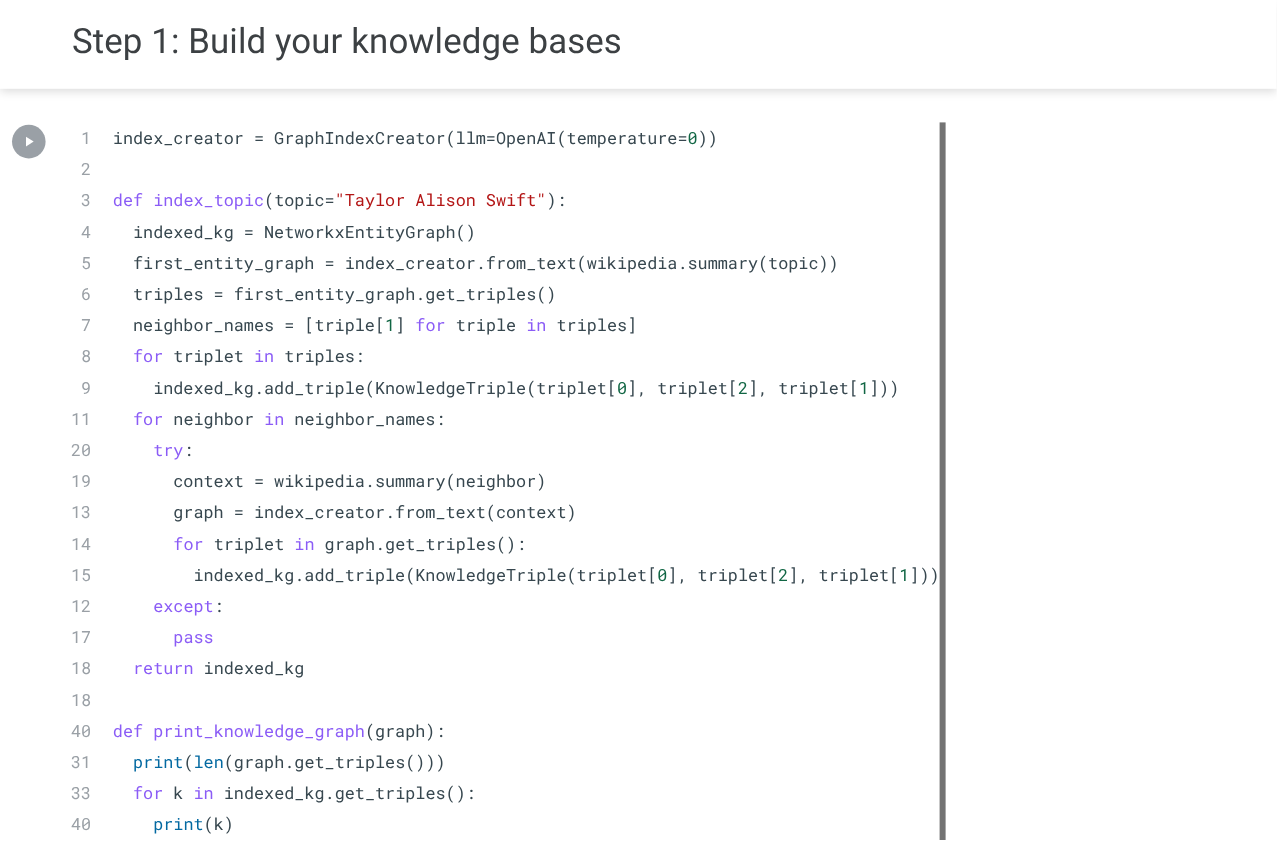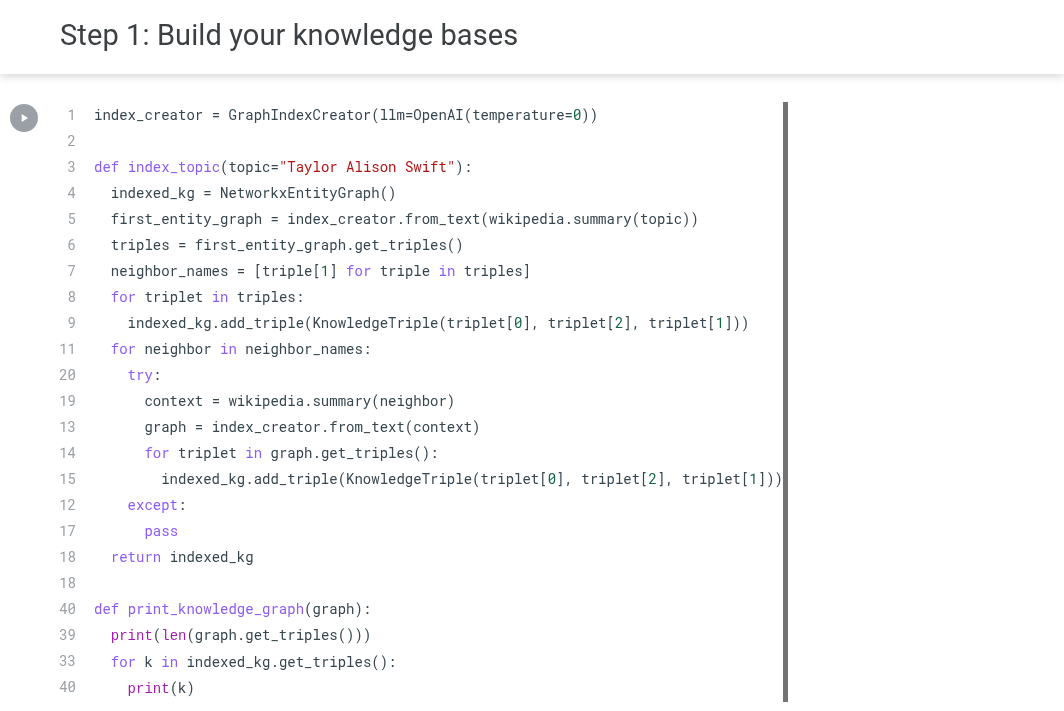--- a/index.html
+++ b/index.html
@@ -65,21 +65,21 @@
     position: relative;
     flex: 1;
     border-right: 5px solid #737373;
     min-height: 100%;
   }
   .kw  { color: #8b5cf6; }      
   .fn  { color: #8b5cf6; }      
   .str { color: #b31515; }      
   .num { color: #116644; }      
   .op  { color: #37474f; }
-  .bi  { color: #a21caf; font-family: Liberation Mono, monospace; }      
+  .bi  { color: #0369a1; }      
   .code-line { display:block; min-height:26px; }
   .code-scroll {
     display:flex;
     max-height: 600px;
   }
 </style>
 </head>
 <body>
 
 <div class="header-card">
@@ -108,19 +108,19 @@
         <div>20</div>
         <div>19</div>
         <div>13</div>
         <div>14</div>
         <div>15</div>
         <div>12</div>
         <div>17</div>
         <div>18</div>
         <div>18</div>
         <div>40</div>
-        <div>39</div>
+        <div>31</div>
         <div>33</div>
         <div>40</div>
       </div>
     <div class="code" id="code"><span class="code-line"><span>index_creator </span><span class="op">=</span><span> GraphIndexCreator</span><span>(</span><span>llm</span><span class="op">=</span><span>OpenAI</span><span>(</span><span>temperature</span><span class="op">=</span><span class="num">0</span><span>))</span></span><span class="code-line">&nbsp;</span><span class="code-line"><span class="kw">def</span><span> </span><span class="fn">index_topic</span><span>(</span><span>topic</span><span class="op">=</span><span class="str">"Taylor Alison Swift"</span><span>):</span></span><span class="code-line"><span>  indexed_kg </span><span class="op">=</span><span> NetworkxEntityGraph()</span></span><span class="code-line"><span>  first_entity_graph </span><span class="op">=</span><span> index_creator.from_text(wikipedia.summary(topic))</span></span><span class="code-line"><span>  triples </span><span class="op">=</span><span> first_entity_graph.get_triples()</span></span><span class="code-line"><span>  neighbor_names </span><span class="op">=</span><span> [triple[</span><span class="num">1</span><span>] </span><span class="kw">for</span><span> triple </span><span class="kw">in</span><span> triples]</span></span><span class="code-line"><span>  </span><span class="kw">for</span><span> triplet </span><span class="kw">in</span><span> triples:</span></span><span class="code-line"><span>    indexed_kg.add_triple(KnowledgeTriple(triplet[</span><span class="num">0</span><span>], triplet[</span><span class="num">2</span><span>], triplet[</span><span class="num">1</span><span>]))</span></span><span class="code-line"><span>  </span><span class="kw">for</span><span> neighbor </span><span class="kw">in</span><span> neighbor_names:</span></span><span class="code-line"><span>    </span><span class="kw">try</span><span>:</span></span><span class="code-line"><span>      context </span><span class="op">=</span><span> wikipedia.summary(neighbor)</span></span><span class="code-line"><span>      graph </span><span class="op">=</span><span> index_creator.from_text(context)</span></span><span class="code-line"><span>      </span><span class="kw">for</span><span> triplet </span><span class="kw">in</span><span> graph.get_triples():</span></span><span class="code-line"><span>        indexed_kg.add_triple(KnowledgeTriple(triplet[</span><span class="num">0</span><span>], triplet[</span><span class="num">2</span><span>], triplet[</span><span class="num">1</span><span>]))</span></span><span class="code-line"><span>    </span><span class="kw">except</span><span>:</span></span><span class="code-line"><span>      </span><span class="kw">pass</span></span><span class="code-line"><span>  </span><span class="kw">return</span><span> indexed_kg</span></span><span class="code-line">&nbsp;</span><span class="code-line"><span class="kw">def</span><span> </span><span class="fn">print_knowledge_graph</span><span>(graph):</span></span><span class="code-line"><span>  </span><span class="bi">print</span><span>(</span><span class="bi">len</span><span>(graph.get_triples()))</span></span><span class="code-line"><span>  </span><span class="kw">for</span><span> k </span><span class="kw">in</span><span> indexed_kg.get_triples():</span></span><span class="code-line"><span>    </span><span class="bi">print</span><span>(k)</span></span></div>
   </div>
 </div>
 
 </body></html>

